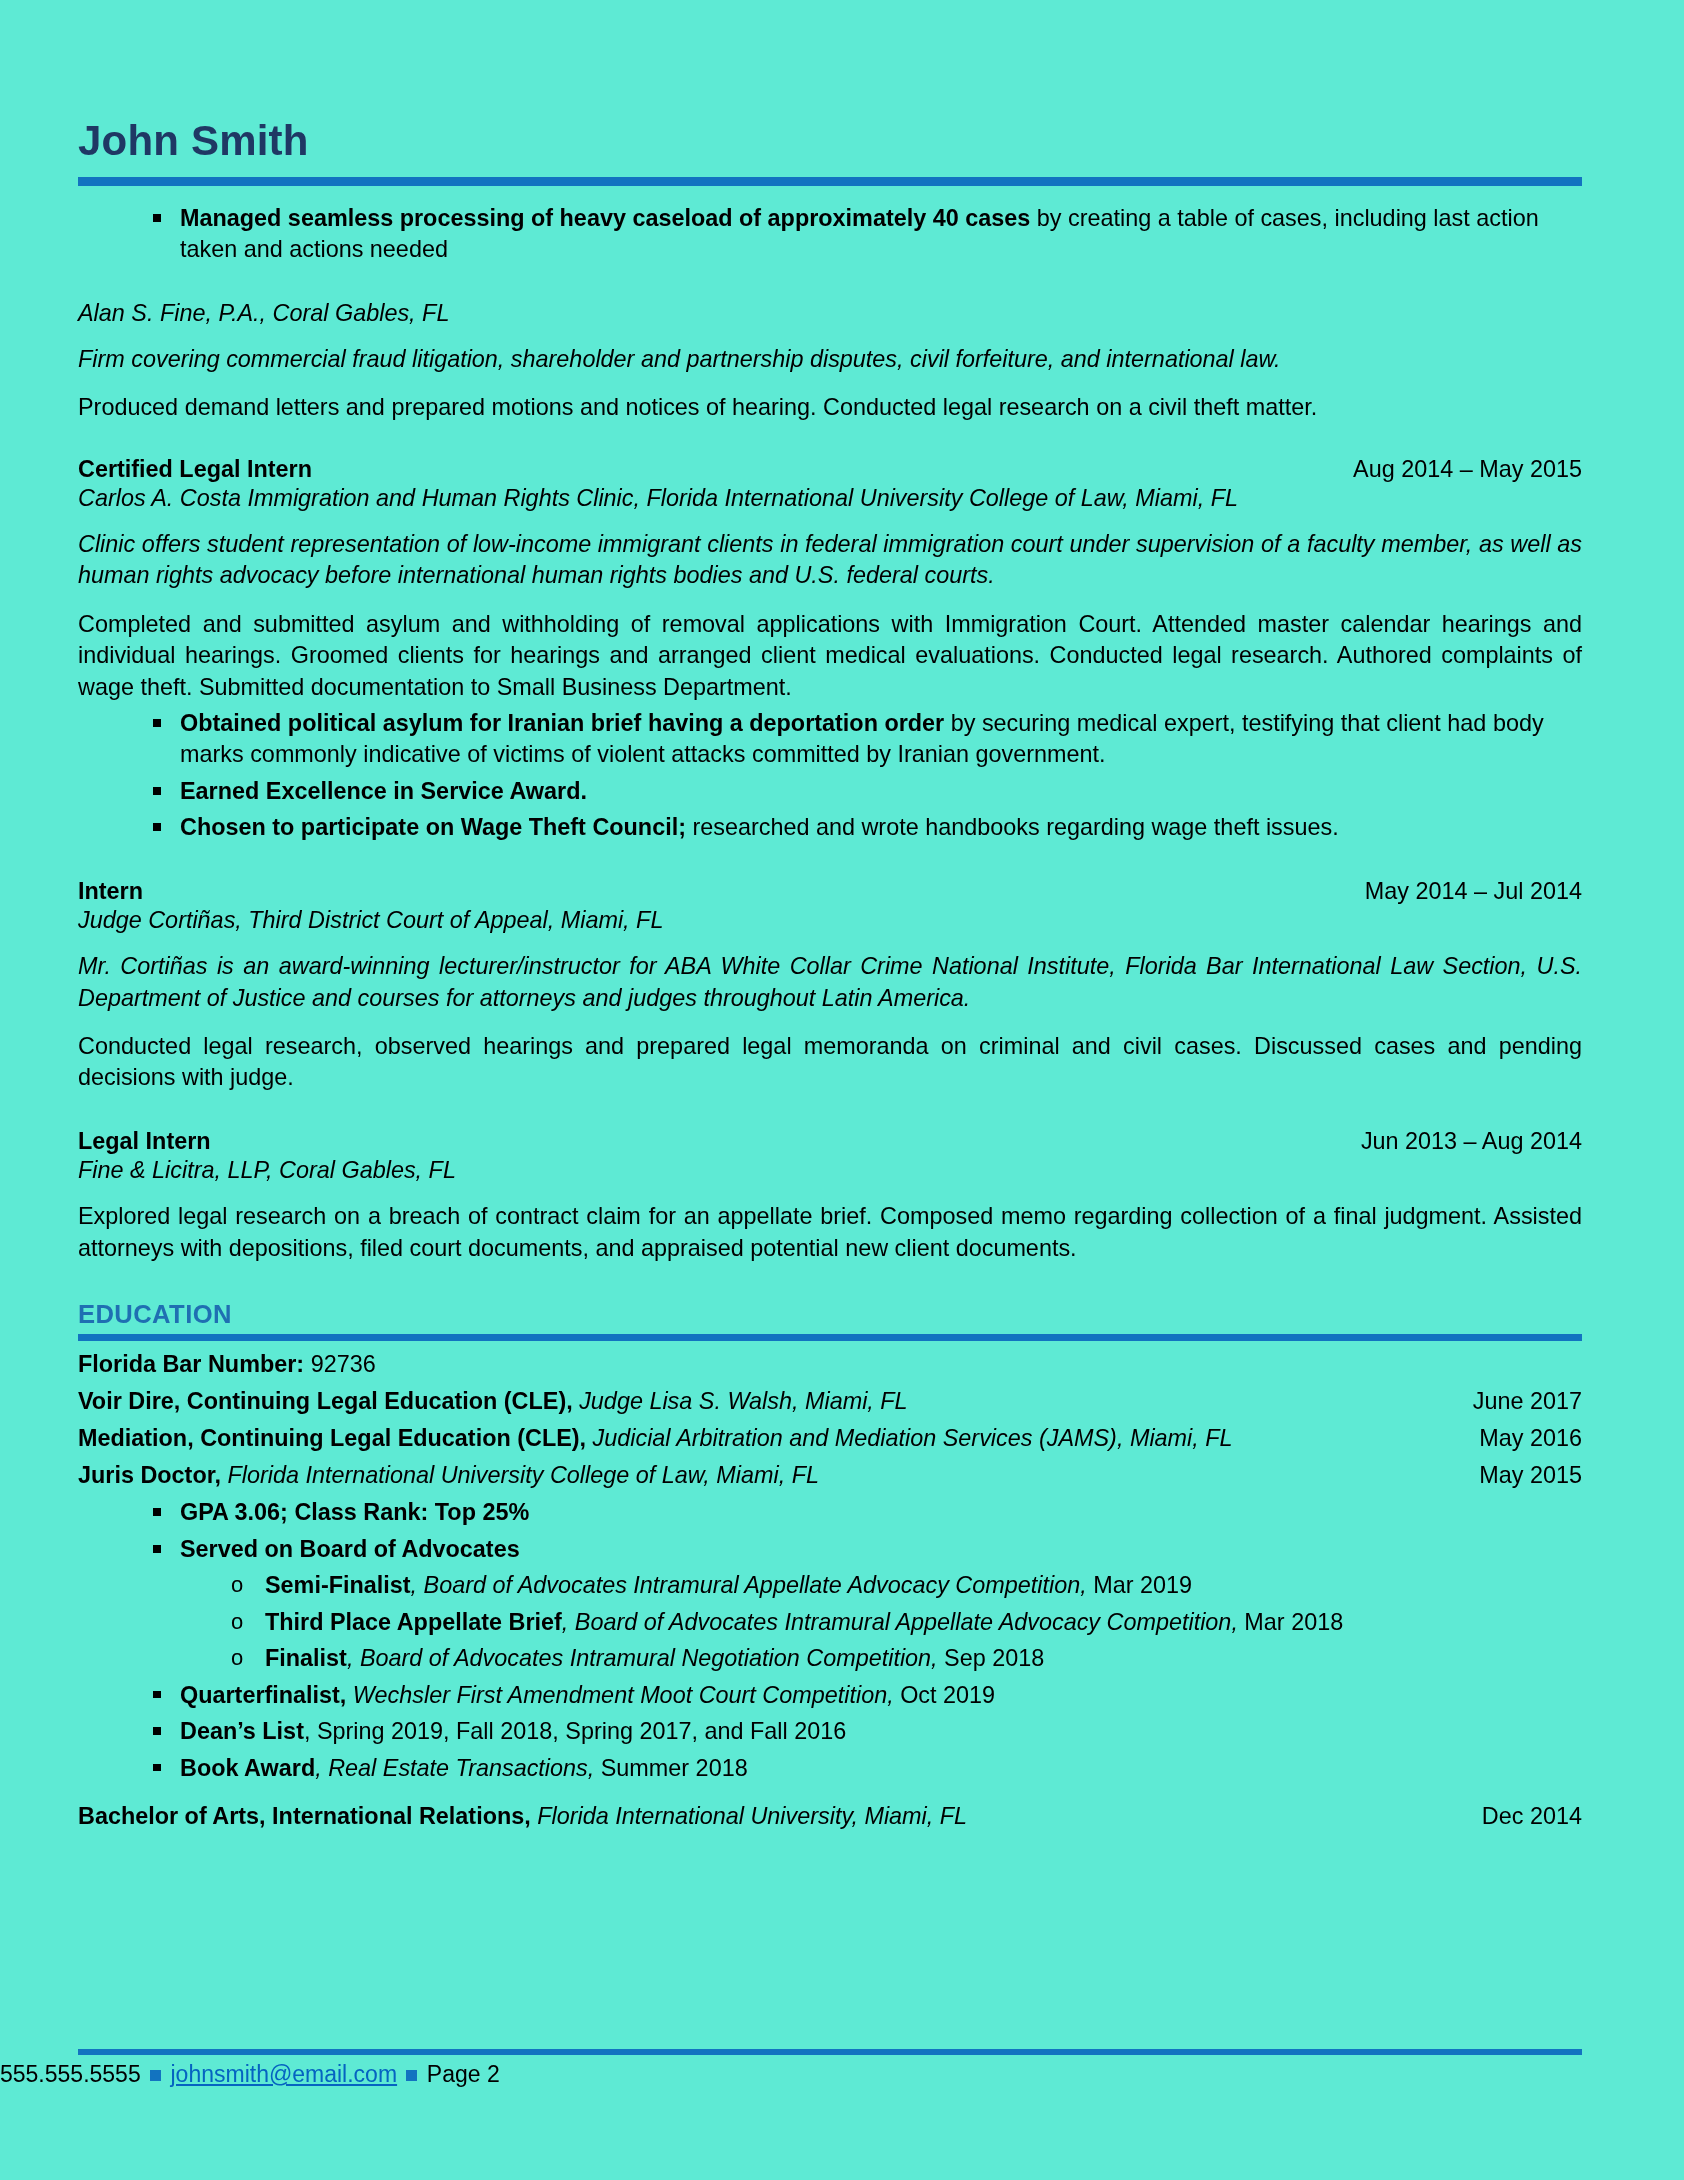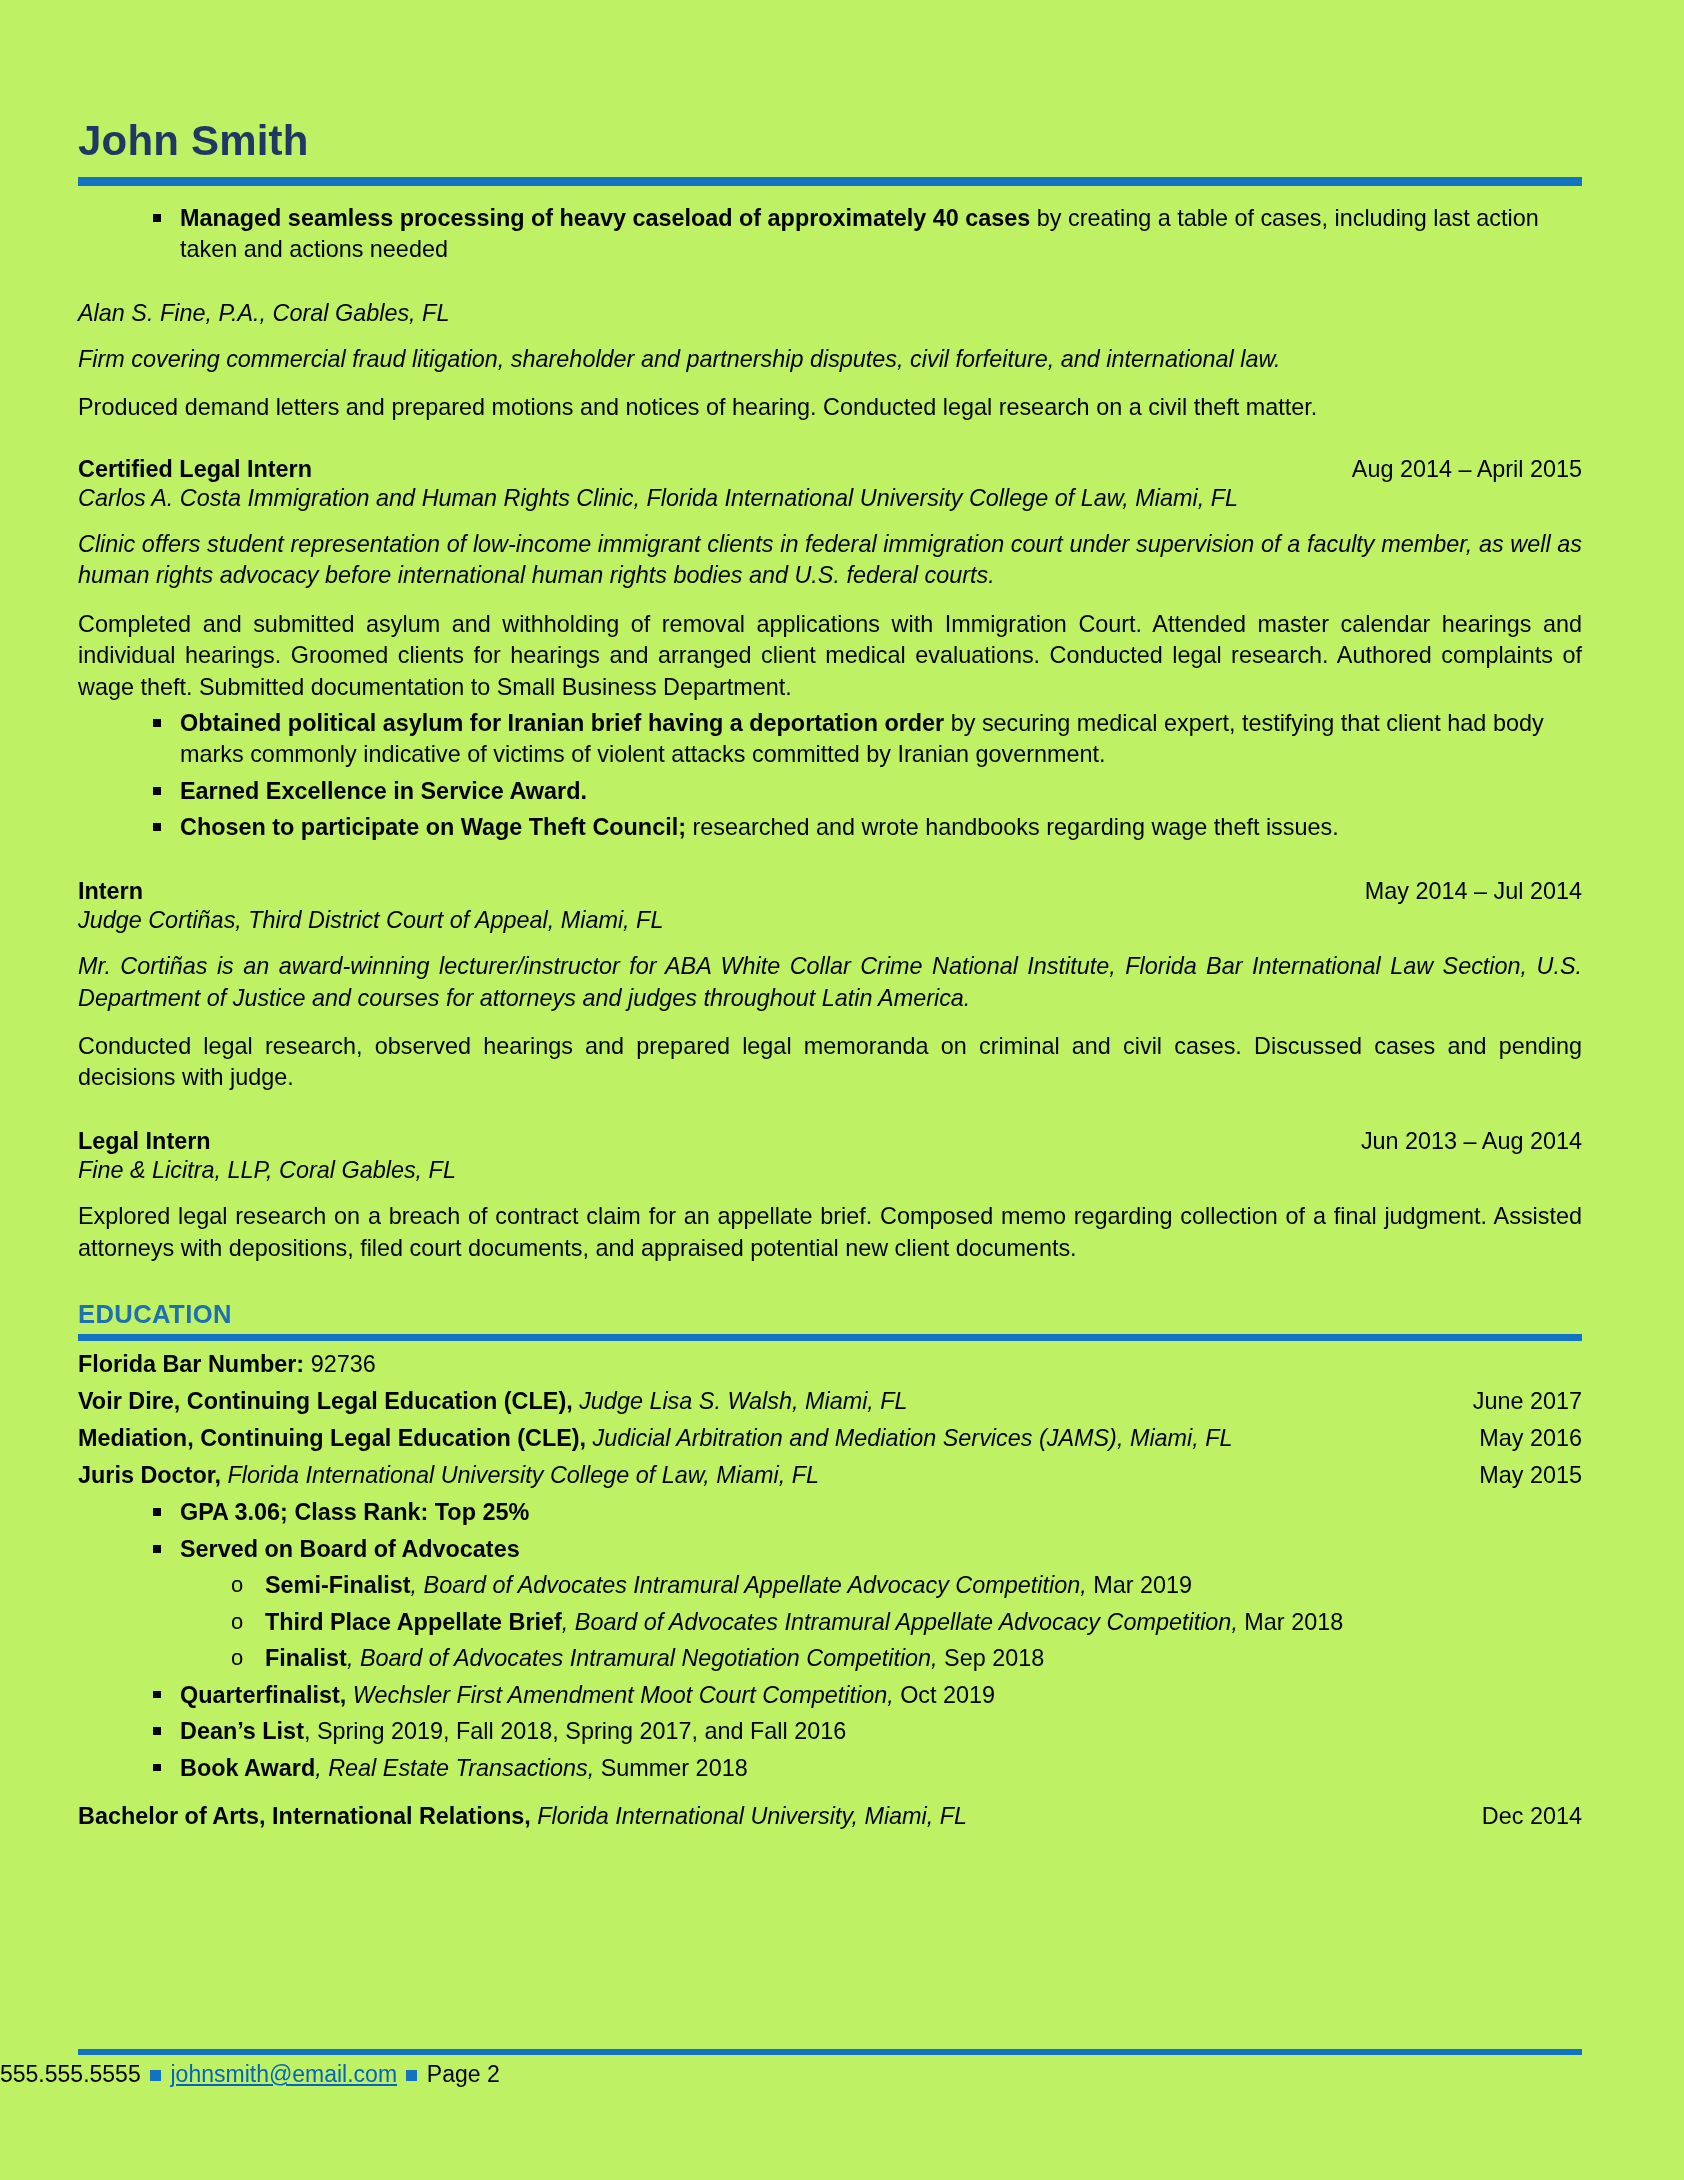--- a/index.html
+++ b/index.html
@@ -1,21 +1,21 @@
 <!DOCTYPE html>
 <html style="font-size:13.6px"><head>
 <meta charset="utf-8">
 <style>
   html, body { margin:0; padding:0; background:#8a8a8a; }
   body { font-family:"Liberation Sans", sans-serif; }
 
   .page {
     width:1685px;
     height:2181px;
-    background:#bef264;
+    background:#5eead4;
     position:relative;
     box-sizing:border-box;
     padding:16px;
     overflow:hidden;
     margin:0 auto;
   }
 
   .content {
     position:absolute;
     left:78px;
@@ -181,21 +181,21 @@
 
     <div class="entry" style="margin-top:34px;">
       <div class="entry-org">Alan S. Fine, P.A., Coral Gables, FL</div>
       <div class="entry-desc">Firm covering commercial fraud litigation, shareholder and partnership disputes, civil forfeiture, and international law.</div>
       <div class="entry-para">Produced demand letters and prepared motions and notices of hearing. Conducted legal research on a civil theft matter.</div>
     </div>
 
     <div class="entry" style="margin-top:32px;">
       <div class="entry-head">
         <span class="entry-title">Certified Legal Intern</span>
-        <span class="entry-date">Aug 2014 – April 2015</span>
+        <span class="entry-date">Aug 2014 – May 2015</span>
       </div>
       <div class="entry-org">Carlos A. Costa Immigration and Human Rights Clinic, Florida International University College of Law, Miami, FL</div>
       <div class="entry-desc">Clinic offers student representation of low-income immigrant clients in federal immigration court under supervision of a faculty member, as well as human rights advocacy before international human rights bodies and U.S. federal courts.</div>
       <div class="entry-para">Completed and submitted asylum and withholding of removal applications with Immigration Court. Attended master calendar hearings and individual hearings. Groomed clients for hearings and arranged client medical evaluations. Conducted legal research. Authored complaints of wage theft. Submitted documentation to Small Business Department.</div>
       <ul class="bullets">
         <li>
           <span class="sq"></span><span class="b">Obtained political asylum for Iranian brief having a deportation order</span><span> by securing medical expert, testifying that client had body marks commonly indicative of victims of violent attacks committed by Iranian government.</span>
         </li>
         <li>
           <span class="sq"></span><span class="b">Earned Excellence in Service Award.</span><span></span>

